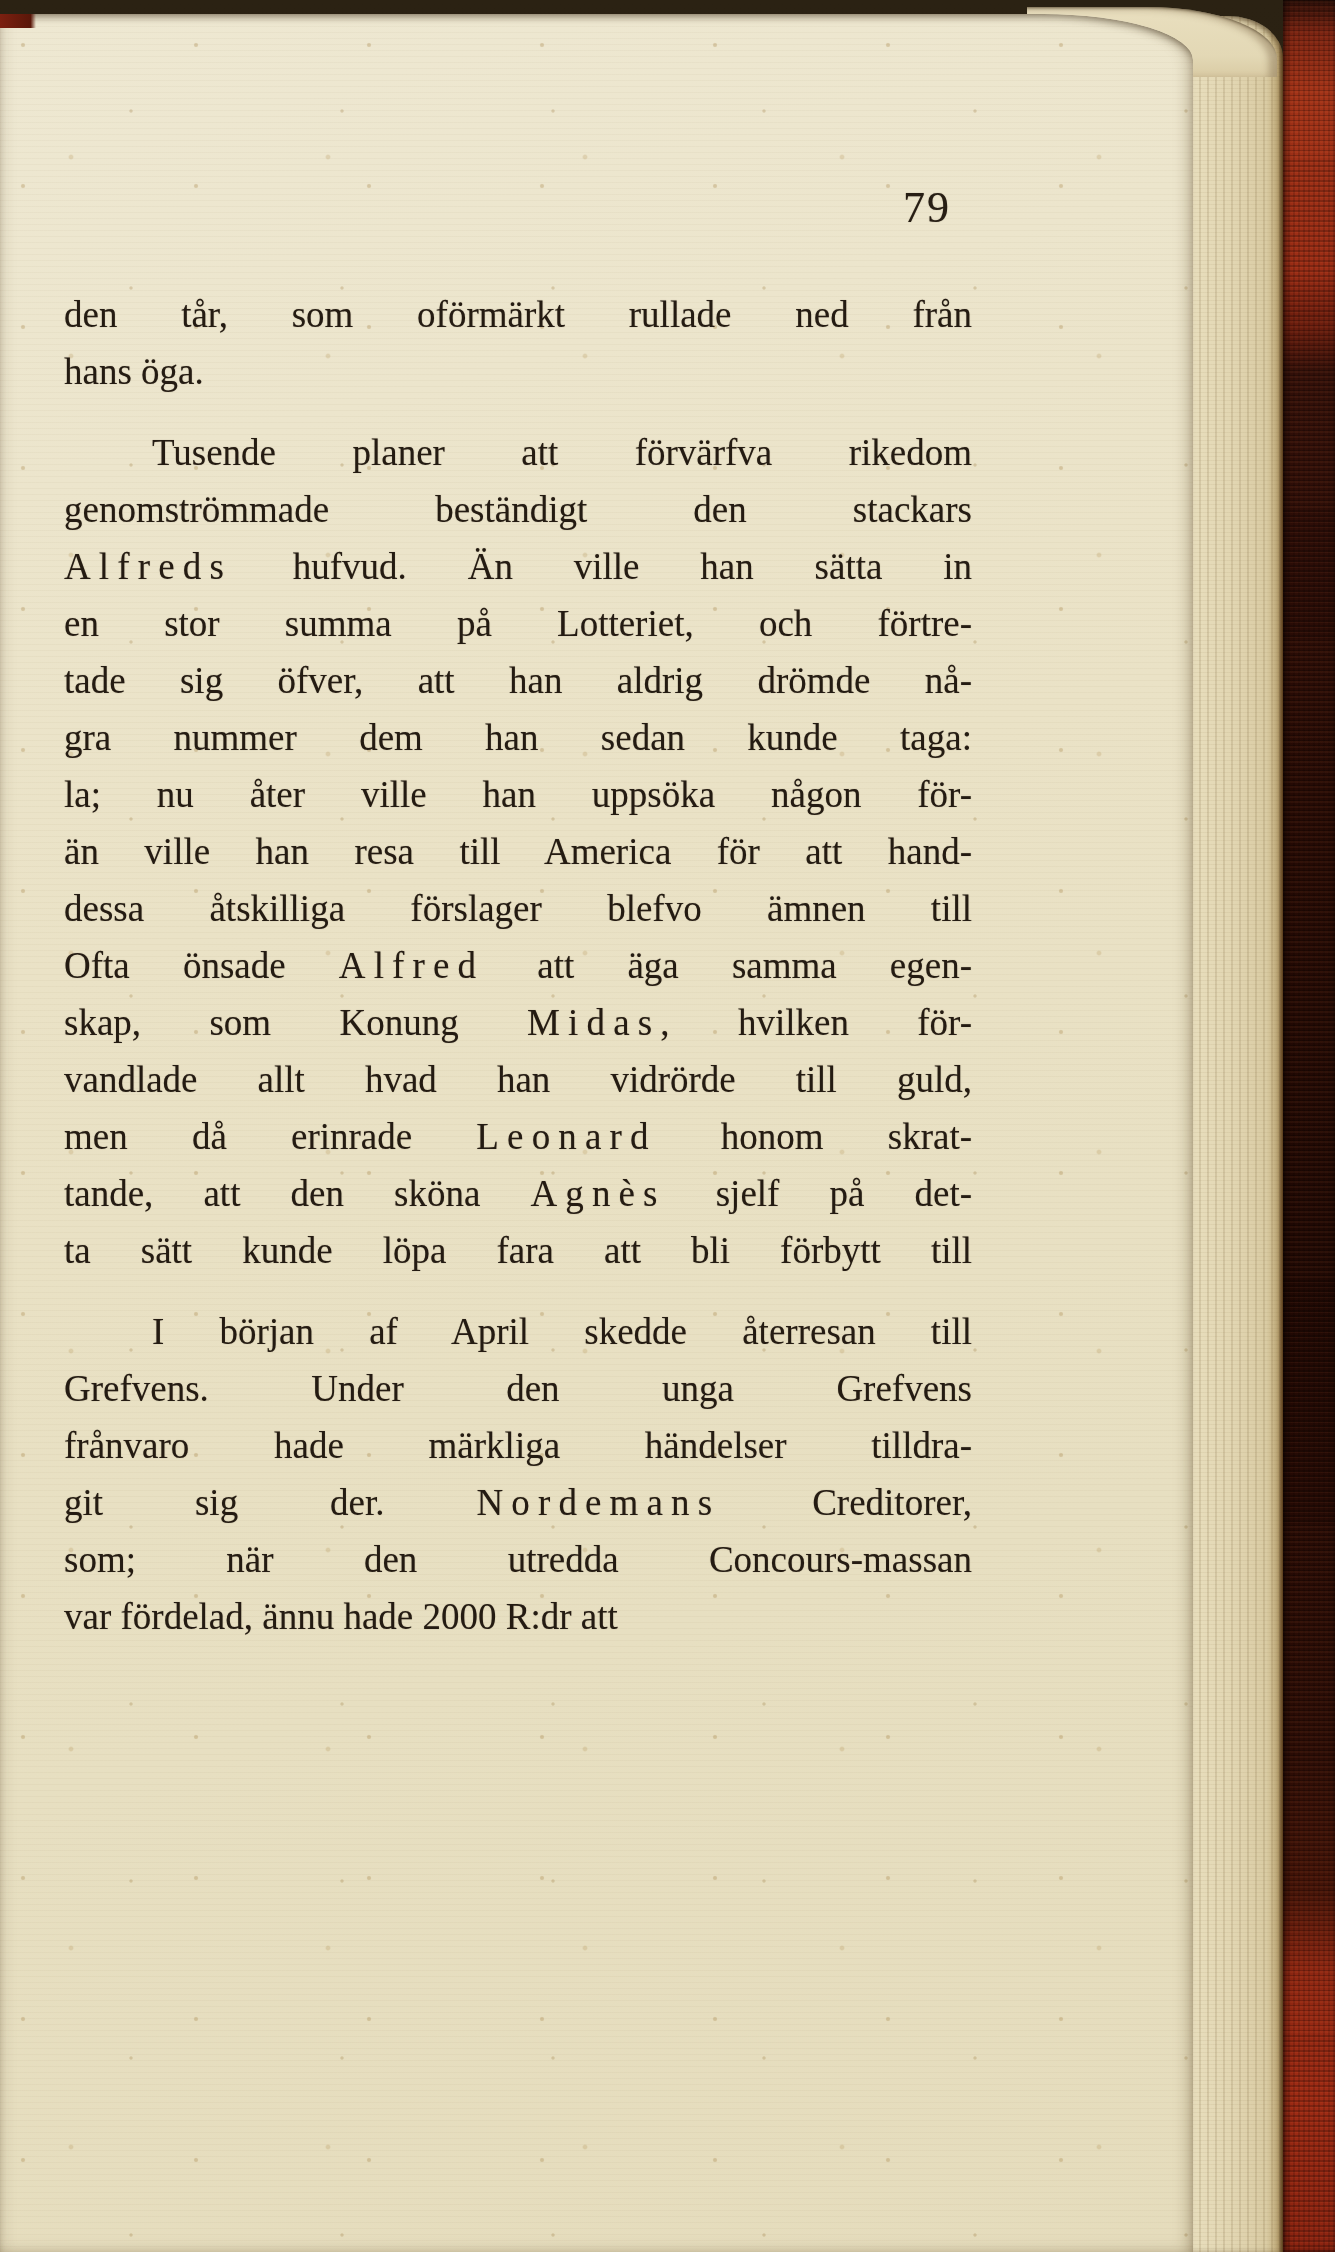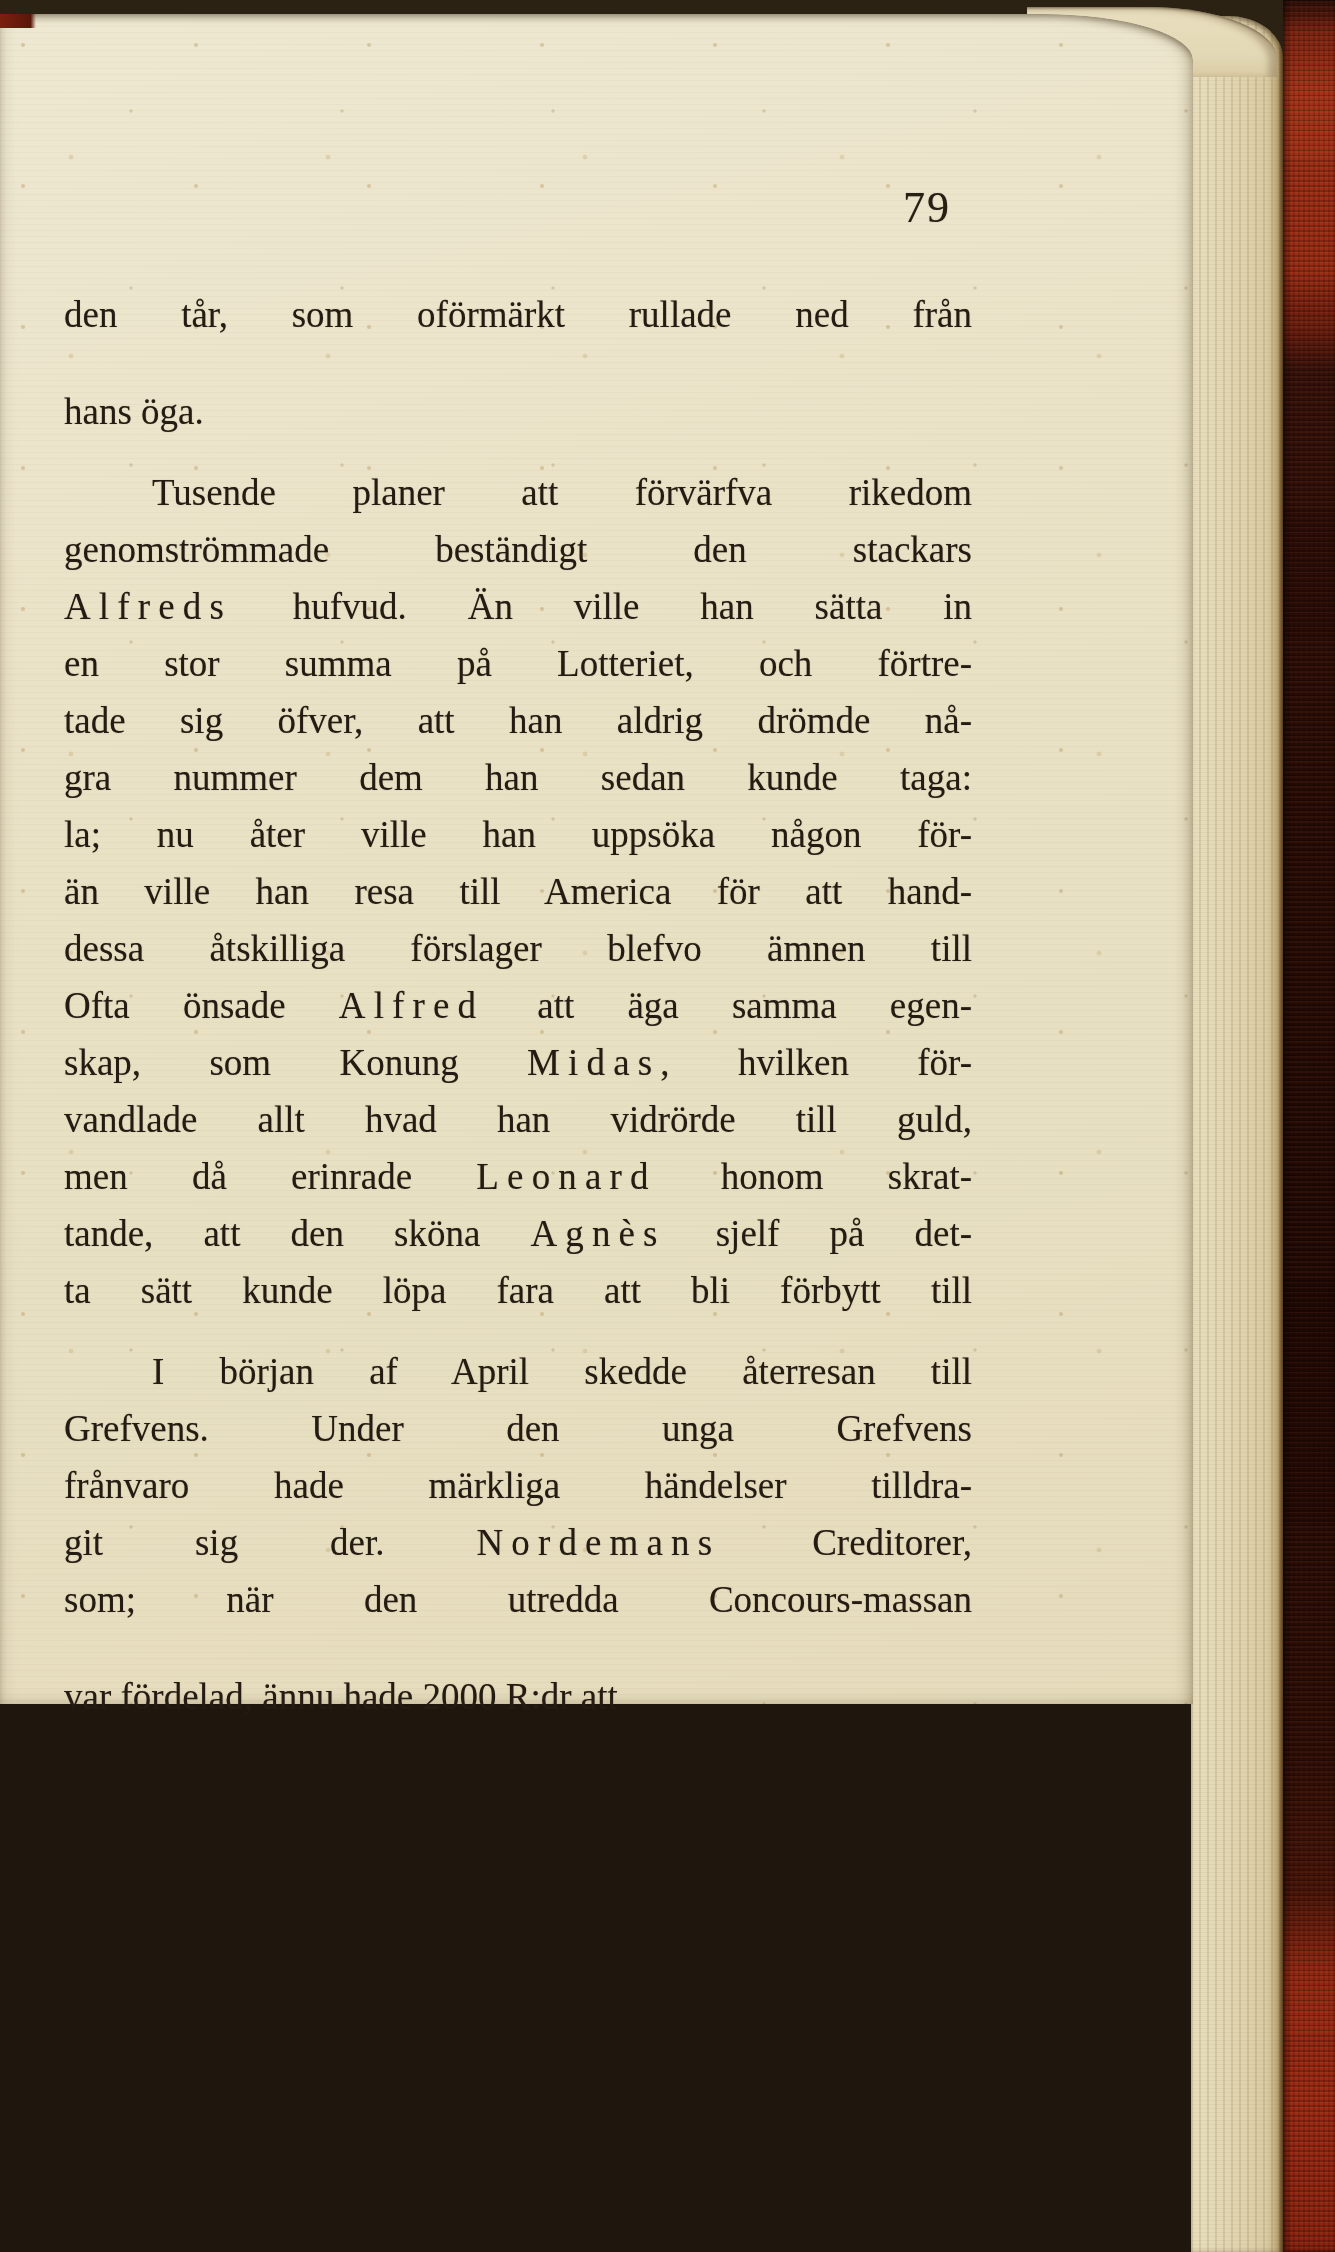--- a/index.html
+++ b/index.html
@@ -2,21 +2,21 @@
 <html><head>
 <meta charset="utf-8">
 <style>
   html,body{margin:0;padding:0;}
   body{
     width:1335px;height:2252px;overflow:hidden;
     font-family:"Liberation Serif","DejaVu Serif",serif;
     background:#1f170d;
   }
   .scan{
-    position:relative;width:1335px;height:1704px;
+    position:relative;width:1335px;height:2252px;
     background:linear-gradient(180deg,#2b2213 0%,#1c1409 100%);
   }
   
   .red-cloth{
     position:absolute;top:0;right:0;width:52px;height:2252px;
     background:
       repeating-linear-gradient(180deg, rgba(0,0,0,.20) 0 1.5px, rgba(255,140,80,.06) 1.5px 3px, rgba(0,0,0,0) 3px 5px),
       repeating-linear-gradient(90deg, rgba(0,0,0,.14) 0 2px, rgba(0,0,0,0) 2px 5px),
       linear-gradient(180deg,
         #2e1009 0%, #7c2412 1.5%, #a23318 4%, #9d2e16 12%,
@@ -71,21 +71,21 @@
   }
   
   .text-block{
     position:absolute;left:64px;top:286px;width:908px;
     font-size:37px;line-height:57px;color:#241b12;
     text-shadow:0 0 1px rgba(55,42,28,.40);
   }
   .para{margin:0;}
   .para + .para{margin-top:24px;}
   .line{text-align:justify;text-align-last:justify;}
-  .line.lastline{text-align-last:left;margin-top:40px;}
+  .line.lastline{text-align-last:left;}
   .para.indent .line:first-child{text-indent:88px;}
   .spaced{letter-spacing:.22em;}
 </style>
 </head>
 <body>
 
 <div class="scan">
   <div class="red-cloth"></div>
   <div class="fore-edge"></div>
   <div class="top-pages"></div>

